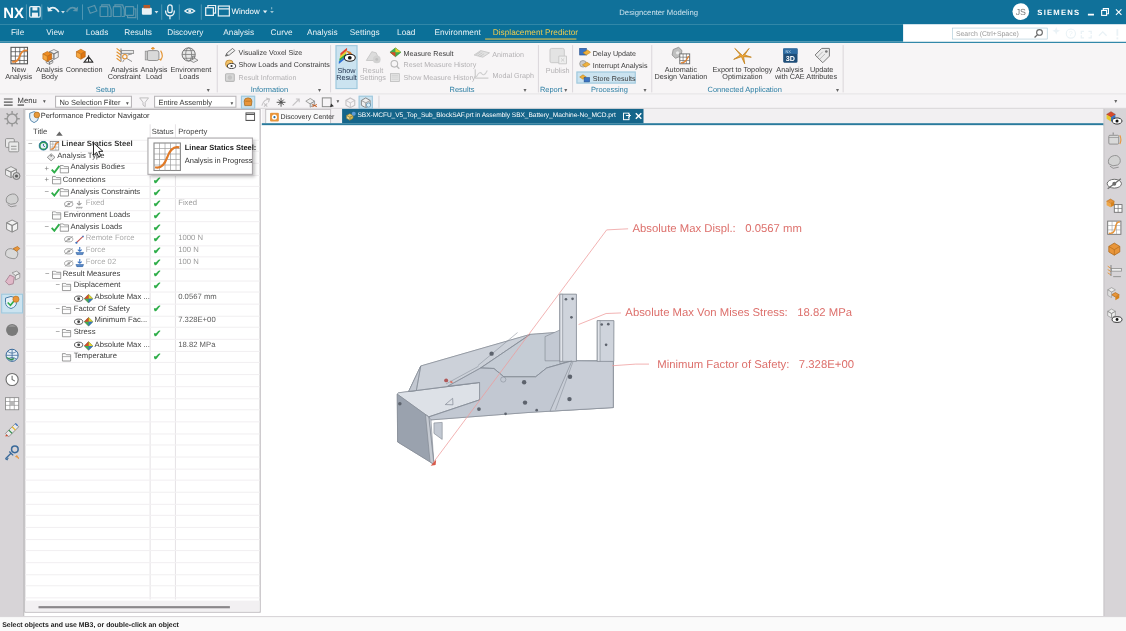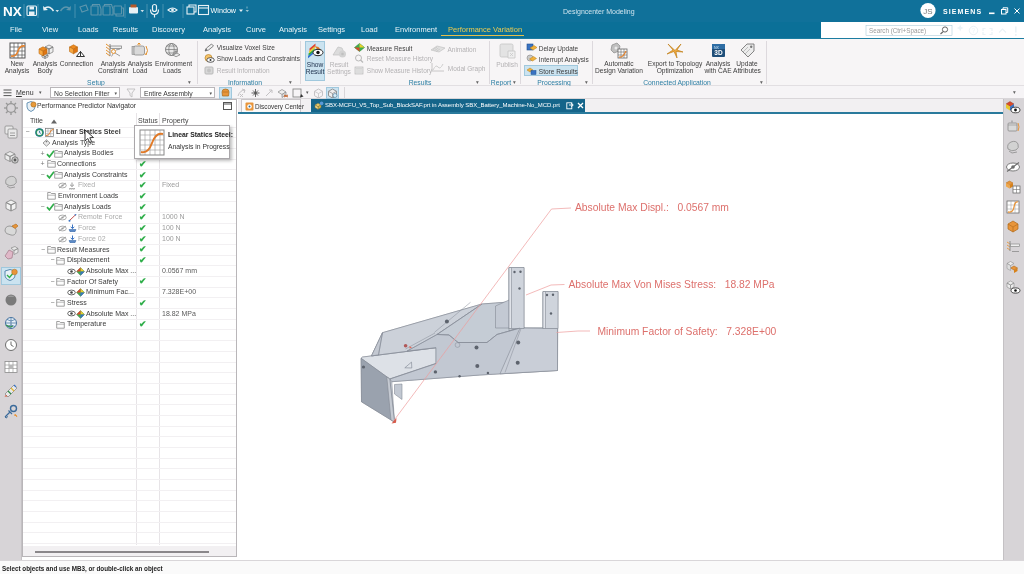--- a/index.html
+++ b/index.html
@@ -129,21 +129,21 @@
  <span class="tab" style="left:42px">View</span>
  <span class="tab" style="left:78px">Loads</span>
  <span class="tab" style="left:113px">Results</span>
  <span class="tab" style="left:152px">Discovery</span>
  <span class="tab" style="left:203px">Analysis</span>
  <span class="tab" style="left:246px">Curve</span>
  <span class="tab" style="left:279px">Analysis</span>
  <span class="tab" style="left:318px">Settings</span>
  <span class="tab" style="left:361px">Load</span>
  <span class="tab" style="left:395px">Environment</span>
- <span class="tab" style="left:448px;color:#eccb50">Performance Variation</span>
+ <span class="tab" style="left:448px;color:#eccb50">Displacement Predictor</span>
  <div id="ppd-underline"></div>
  <svg class="abs" style="left:860px;top:1px" width="164" height="15" viewBox="0 0 164 15">
   <rect x="6" y="2.5" width="86" height="10" fill="#fff" stroke="#9dc2d2" stroke-width="0.5"></rect>
   <text x="9" y="9.5" font-size="6.3" fill="#9a9a9a" font-family="Liberation Sans">Search (Ctrl+Space)</text>
   <circle cx="85" cy="6.5" r="2.6" fill="none" stroke="#666" stroke-width="1"></circle>
   <line x1="83" y1="8.7" x2="80.5" y2="11" stroke="#666" stroke-width="1.2"></line>
   <g fill="#eaf2f6" stroke="#eaf2f6">
    <path d="M100 9 l1.6 -4 1.6 4 4 1.6 -4 1.6 -1.6 4 -1.6 -4 -4 -1.6 z" transform="scale(0.62) translate(60,-2.5)" stroke="none"></path>
   </g>
   <circle cx="113.5" cy="7.5" r="4.2" fill="none" stroke="#eaf2f6" stroke-width="1"></circle>

